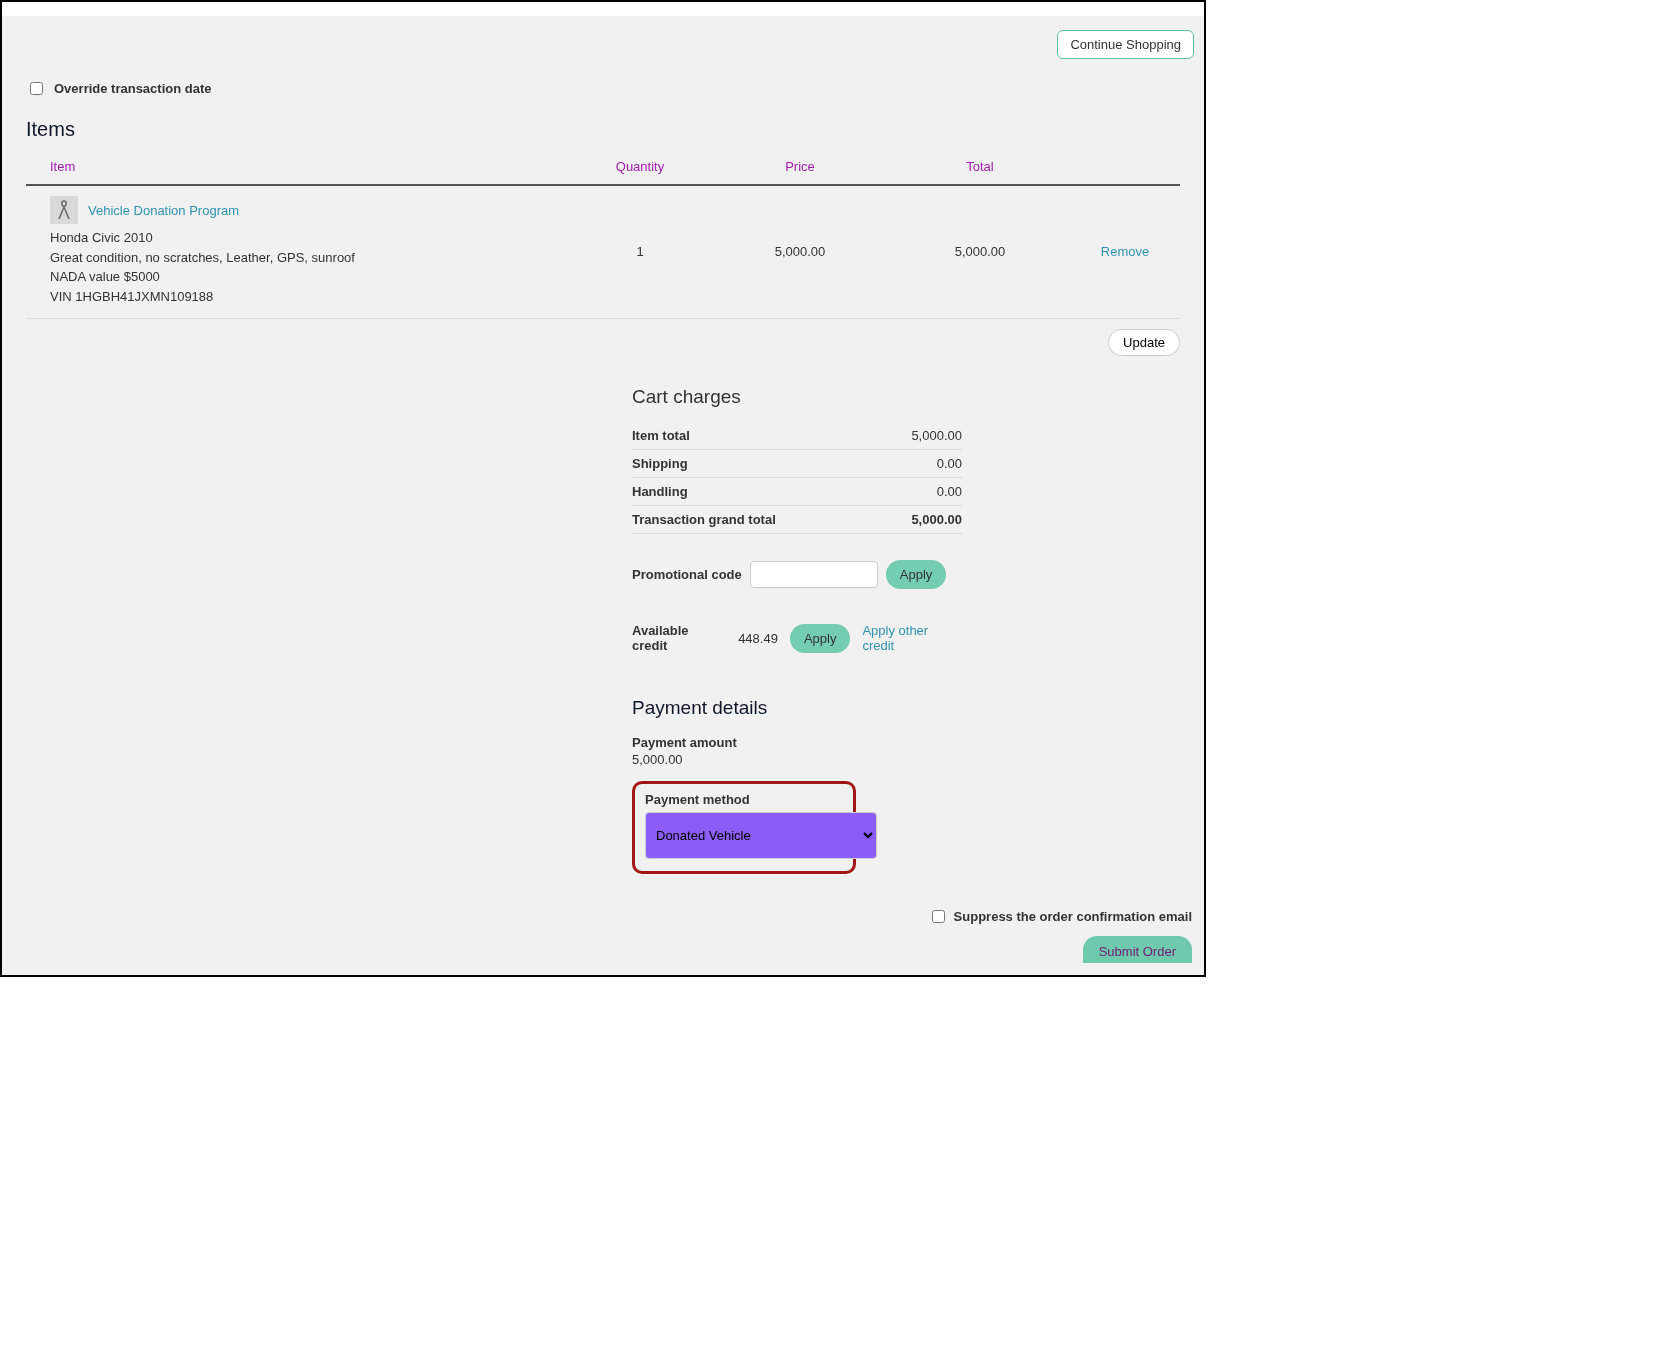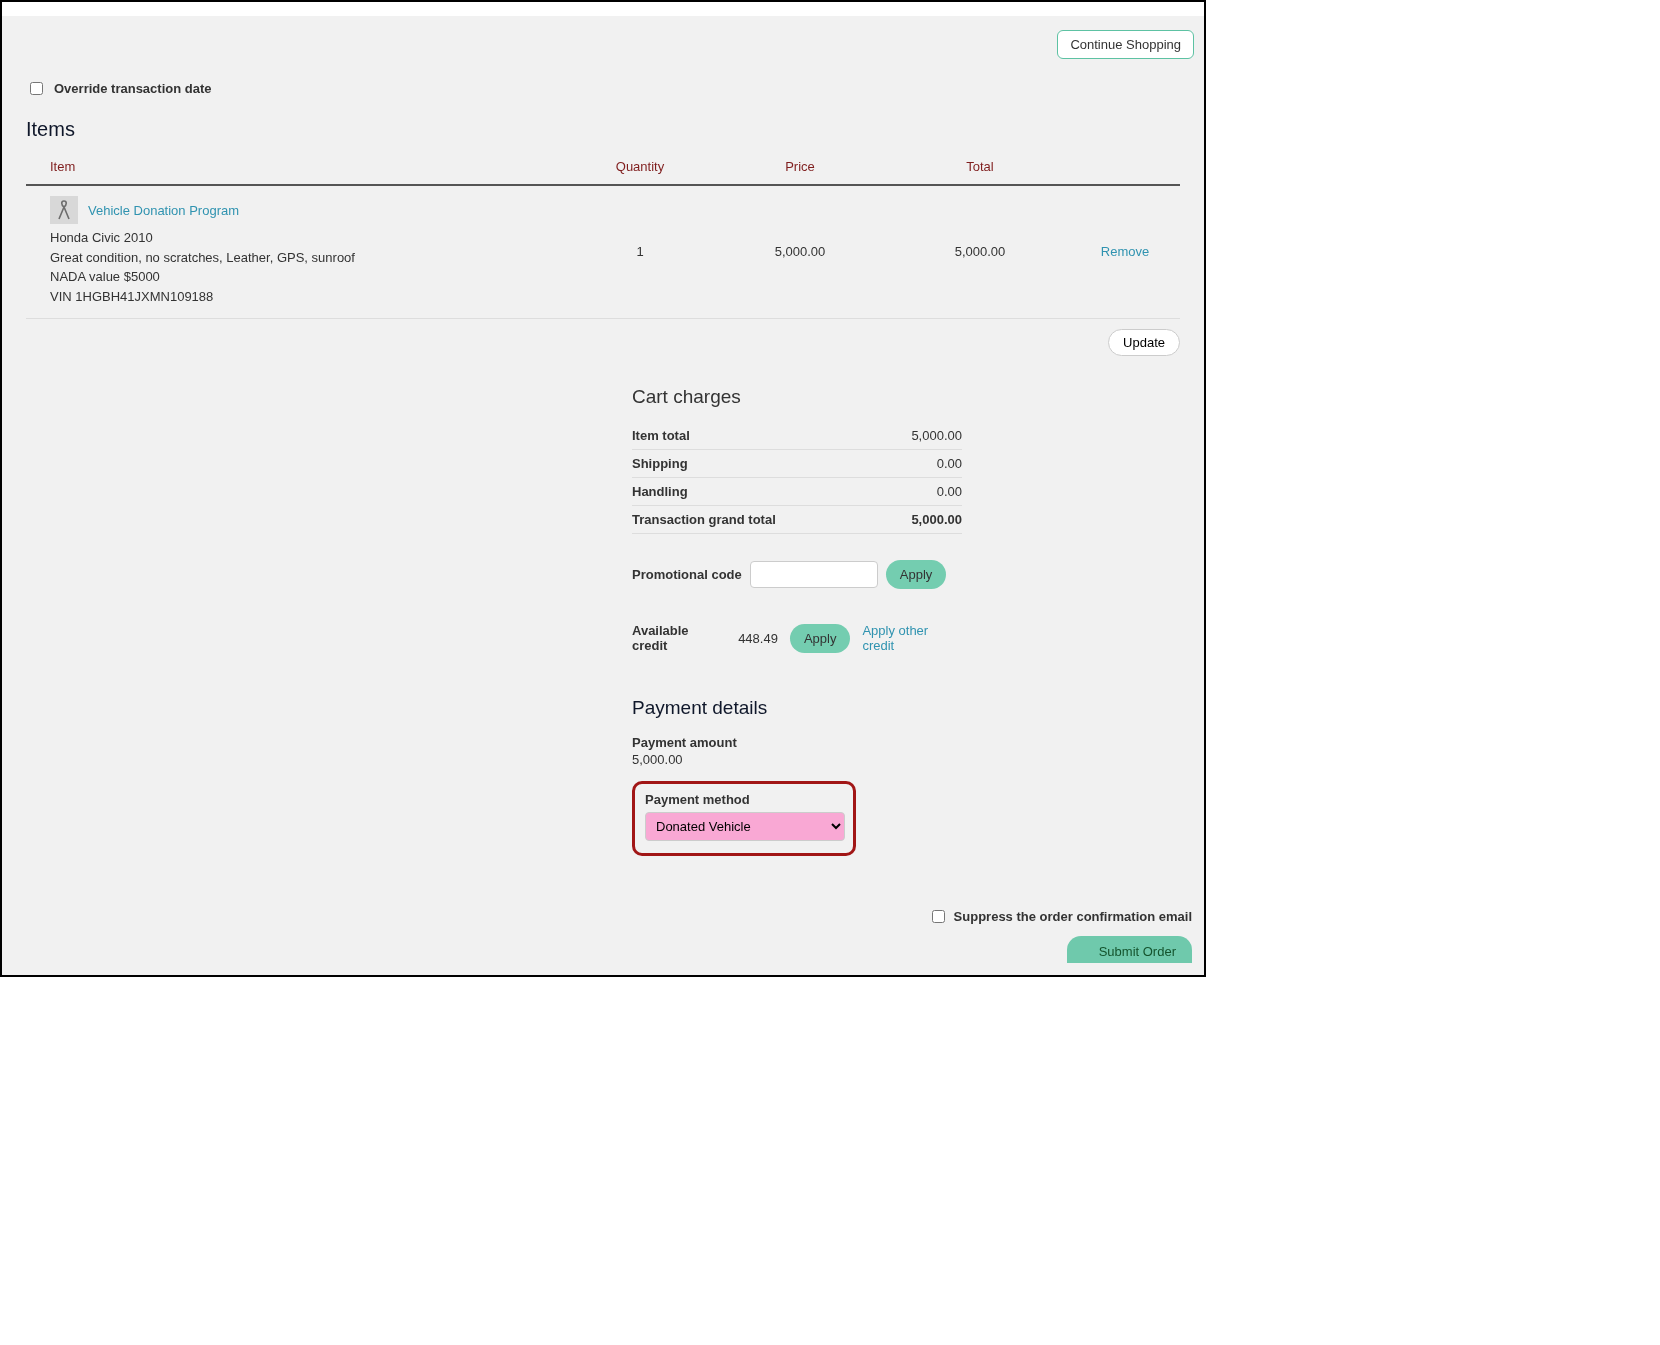--- a/index.html
+++ b/index.html
@@ -61,21 +61,21 @@
   }
   .items-table {
     margin: 0 14px;
   }
   .items-header {
     display: grid;
     grid-template-columns: 1fr 140px 180px 180px 110px;
     border-bottom: 2px solid #555;
     padding: 8px 0 10px 24px;
     font-size: 13px;
-    color: #7f1d1d;
+    color: #a21caf;
   }
   .items-header .qty, .items-header .price, .items-header .total { text-align: center; }
   .items-row {
     display: grid;
     grid-template-columns: 1fr 140px 180px 180px 110px;
     padding: 10px 0 12px 24px;
     border-bottom: 1px solid #ddd;
     font-size: 13px;
     align-items: center;
   }
@@ -140,35 +140,35 @@
   .pay-amount-value { font-size: 13px; margin-top: 2px; }
   .pay-method-box {
     border: 3px solid #a11616;
     border-radius: 10px;
     padding: 8px 10px 12px 10px;
     margin-top: 14px;
     width: 224px;
   }
   .pay-method-label { font-weight: 600; font-size: 13px; margin-bottom: 5px; display: block; }
   .pay-method-select {
-    width: 200px; border: 1px solid #ccc; border-radius: 4px; padding: 5px 6px;
-    font-size: 13px; background: #f9a8d4;
+    width: 232px; border: 1px solid #ccc; border-radius: 4px; padding: 14px 6px;
+    font-size: 13px; background: #8b5cf6;
   }
   .footer-row {
     position: absolute;
     right: 12px;
     bottom: 16px;
     display: flex;
     flex-direction: column;
     align-items: flex-end;
     gap: 10px;
   }
   .suppress-row { display: flex; align-items: center; gap: 6px; font-size: 13px; font-weight: 600; }
   .submit-btn {
-    background: #6fc9ac; border: none; border-radius: 14px 14px 0 0; padding: 8px 16px 4px 32px; font-size: 13px; color: #14532d; cursor: pointer;
+    background: #6fc9ac; border: none; border-radius: 14px 14px 0 0; padding: 8px 16px 4px 16px; font-size: 13px; color: #701a75; cursor: pointer;
     margin-bottom: -4px;
   }
 </style>
 </head>
 <body>
 
 <div class="frame">
   <div style="height:14px; background:#fff;"></div>
   <div class="content-area">
 

